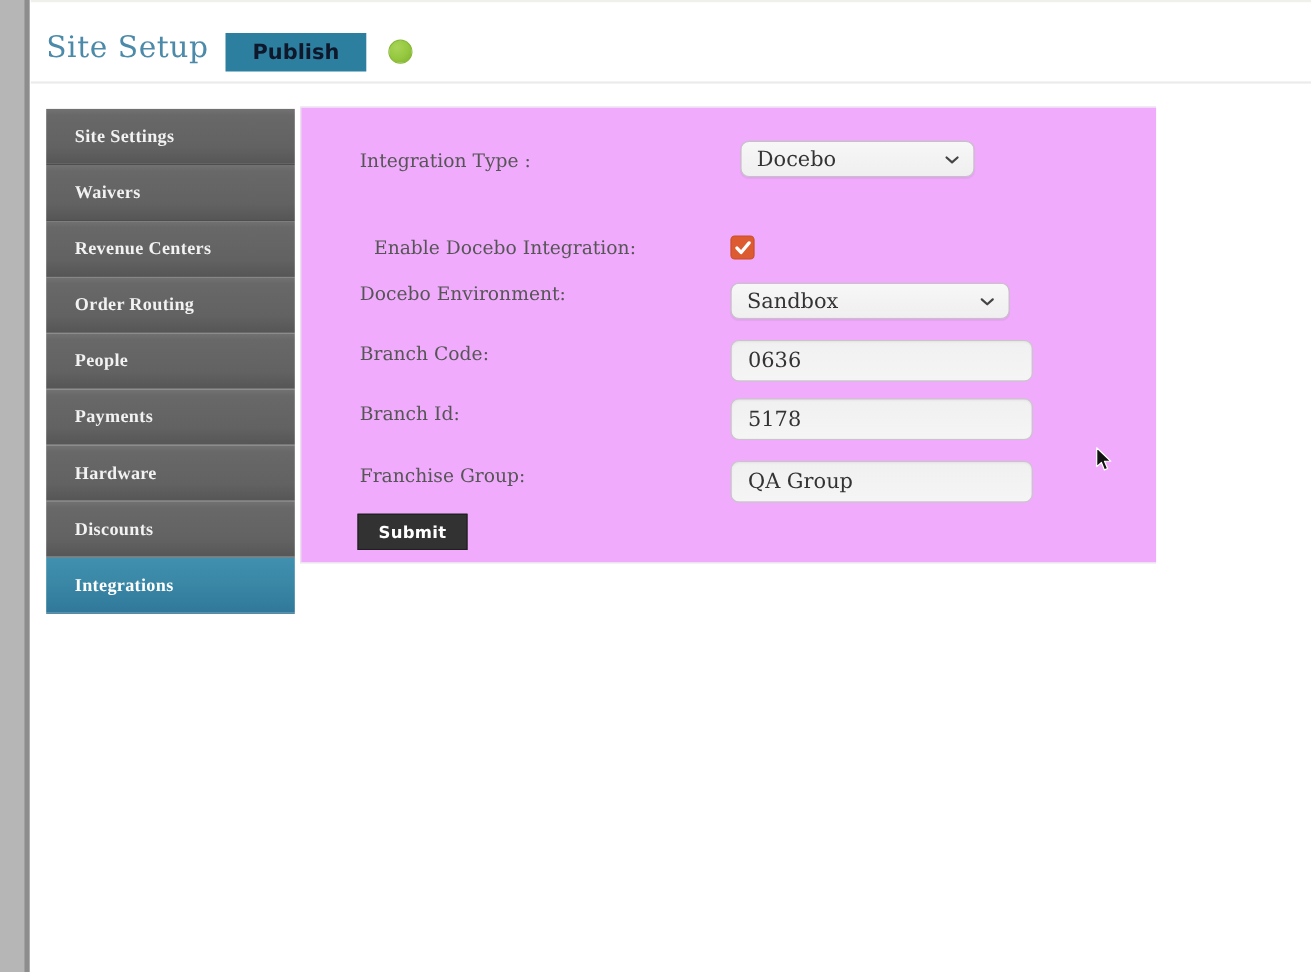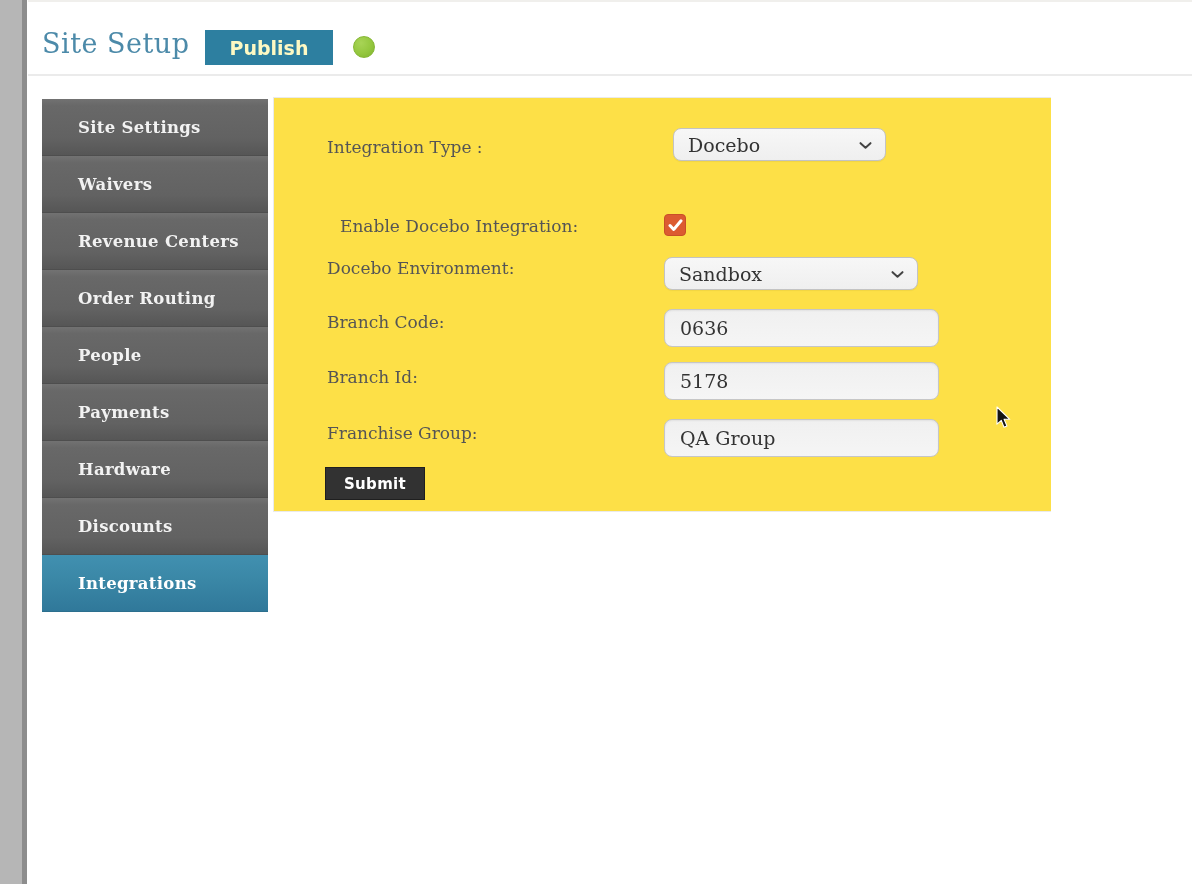--- a/index.html
+++ b/index.html
@@ -10,50 +10,50 @@
   }
   
   .left-strip{position:absolute;left:0;top:0;width:22px;height:884px;background:#b6b6b6;}
   .left-strip-edge{position:absolute;left:22px;top:0;width:5px;height:884px;background:#8d8d8d;}
   .top-edge-line{position:absolute;left:28px;right:0;top:0;height:2px;background:#f0efec;}
 
   
   .page-title{position:absolute;left:42px;top:28px;font-size:27px;color:#4c8aa9;letter-spacing:0.5px;}
   .publish-btn{
     position:absolute;left:205px;top:30px;width:128px;height:35px;
-    background:#2d7fa0;color:#fef9c3;border:none;
+    background:#2d7fa0;color:#0f172a;border:none;
     font-family:"DejaVu Sans","Liberation Sans",sans-serif;font-size:19px;font-weight:600;
     display:flex;align-items:center;justify-content:center;cursor:pointer;
   }
   .status-dot{
     position:absolute;left:353px;top:36px;width:22px;height:22px;border-radius:50%;
     background:radial-gradient(circle at 35% 30%, #a8d456 0%, #94c73e 55%, #7fb22e 100%);
     border:1px solid #86b735;box-sizing:border-box;
   }
   .header-divider{position:absolute;left:28px;right:0;top:74px;height:2px;background:#ebebeb;}
 
   
   .sidebar{position:absolute;left:42px;top:99px;width:226px;}
   .side-item{
-    height:57px;box-sizing:border-box;display:flex;align-items:center;
-    padding-left:36px;cursor:pointer;
+    height:51px;box-sizing:border-box;display:flex;align-items:center;
+    padding-left:26px;cursor:pointer;
     background:linear-gradient(180deg,#727272 0%,#686868 12%,#626262 70%,#565656 100%);
     border-bottom:1px solid #4e4e4e;
-    color:#f2f2f2;font-size:16.5px;font-weight:bold;letter-spacing:0.3px;
+    color:#f2f2f2;font-size:16.5px;font-weight:bold;letter-spacing:0.3px;font-family:Liberation Serif, serif;
   }
   .side-item.active{
     background:linear-gradient(180deg,#4190b0 0%,#3a87a6 45%,#30789a 100%);
     border-bottom:1px solid #2c6f8e;
     color:#ffffff;
   }
 
   
   .panel{
     position:absolute;left:273px;top:97px;width:778px;height:415px;box-sizing:border-box;
-    background:#fde047;border:1px solid #eaeaea;border-right:none;
+    background:#f0abfc;border:1px solid #eaeaea;border-right:none;
   }
   .field-label{position:absolute;left:53px;font-size:17px;color:#555555;white-space:nowrap;}
 
   .select-box{
     position:absolute;box-sizing:border-box;height:33px;border-radius:8px;
     background:linear-gradient(180deg,#f7f7f7 0%,#efefef 100%);
     border:1px solid #c3c3c3;box-shadow:0 1px 1px rgba(0,0,0,0.05);
     display:flex;align-items:center;padding:0 14px;cursor:pointer;
     font-size:19px;color:#333333;
   }

